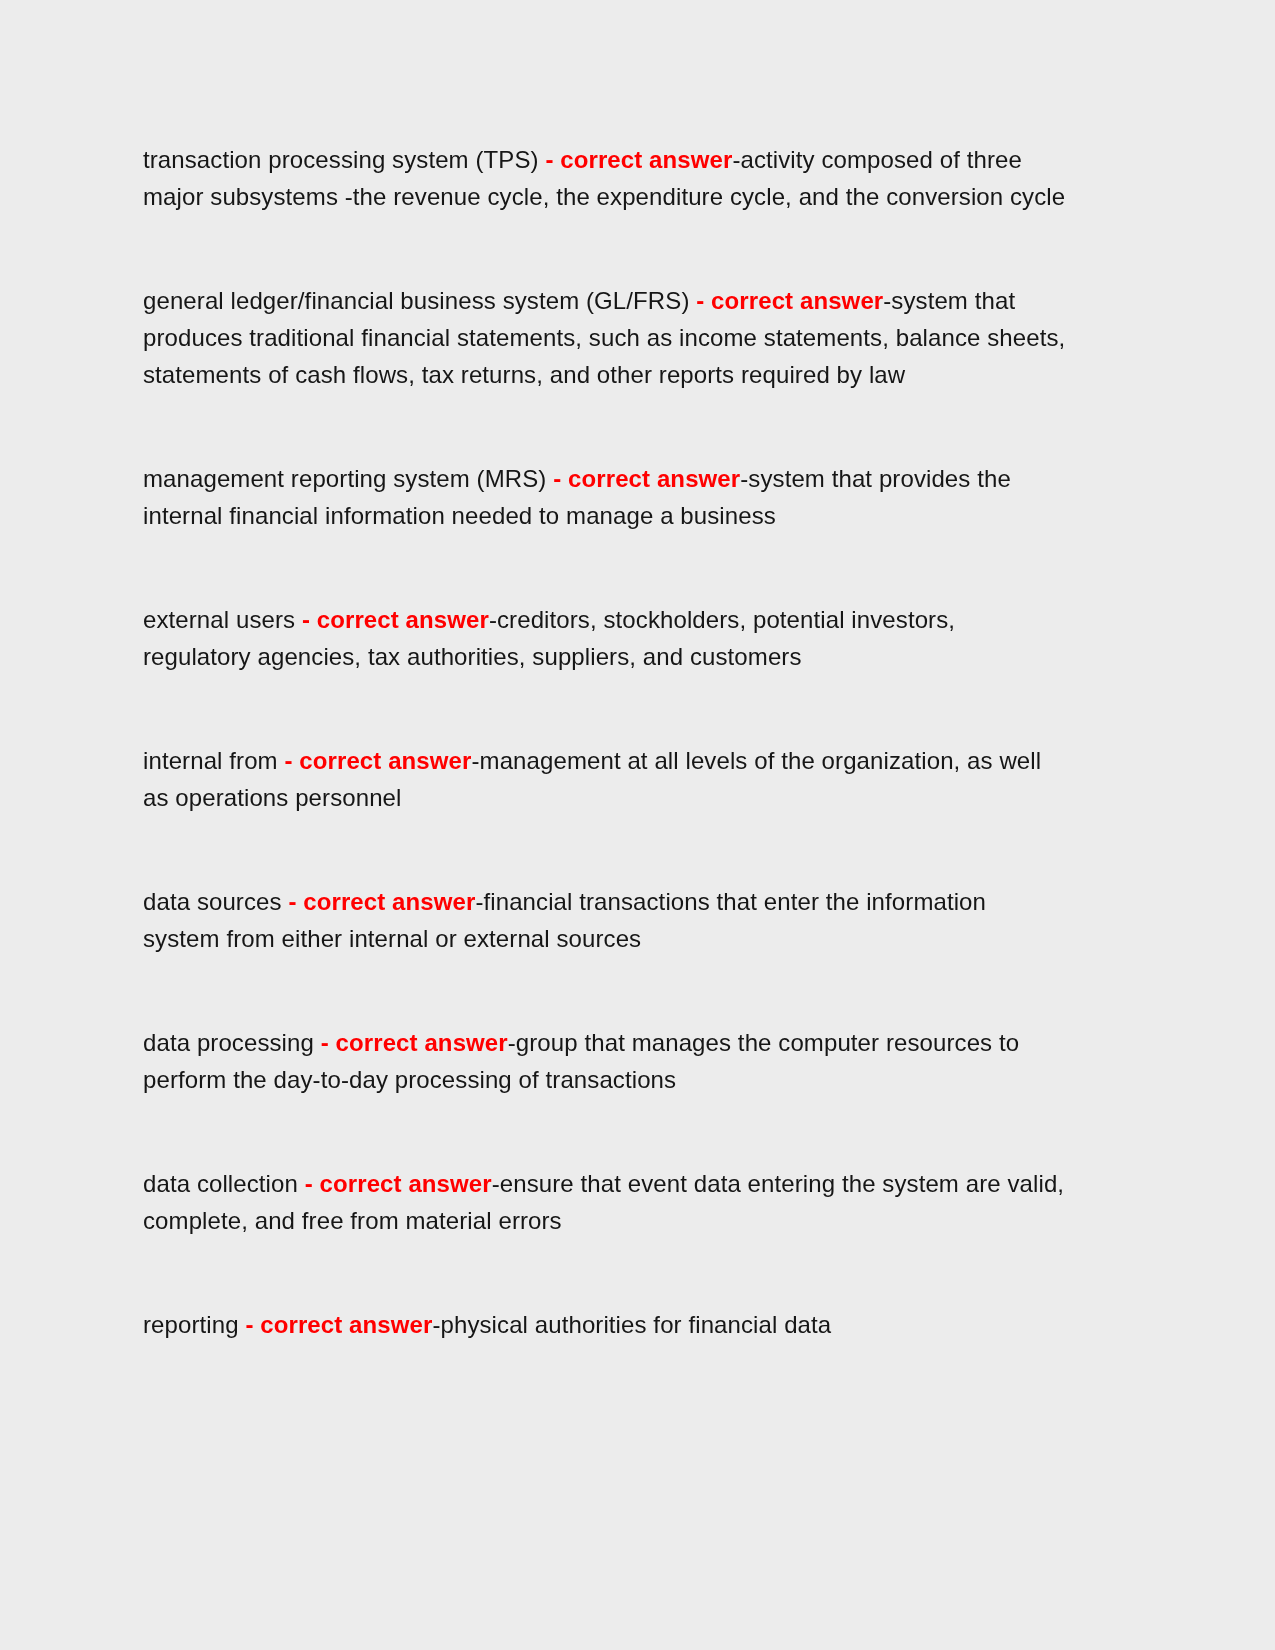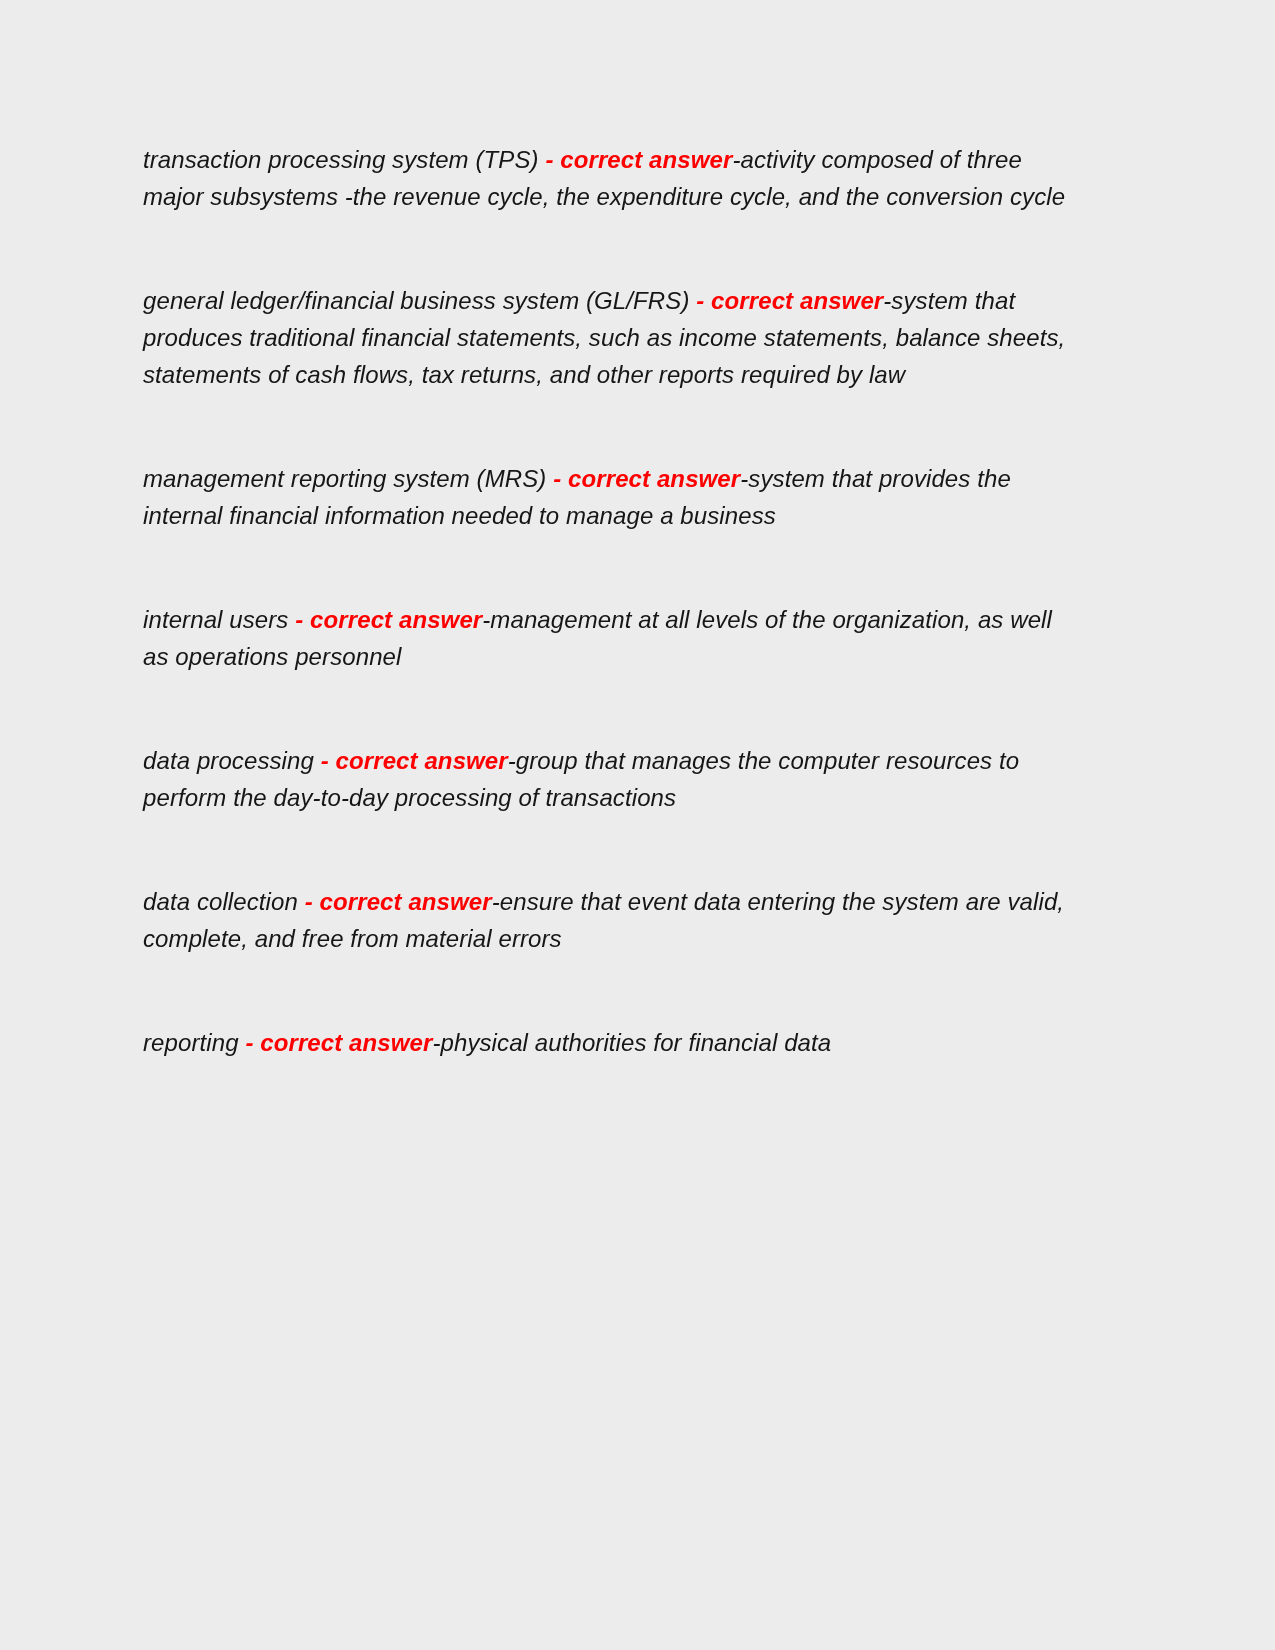--- a/index.html
+++ b/index.html
@@ -11,21 +11,20 @@
     height: 1650px;
     background: #ececec;
     font-family: "Liberation Sans", sans-serif;
     color: #161616;
     overflow: hidden;
   }
   .page-content {
     box-sizing: content-box;
     padding: 141px 143px 0 143px;
     width: 925px;
-    font-style: italic;
   }
   p.entry {
     margin: 0 0 67px 0;
     font-size: 24px;
     line-height: 37px;
     letter-spacing: 0.1px;
   }
   .marker {
     color: #ff0000;
     font-weight: bold;
@@ -35,23 +34,25 @@
 <body>
 
 <div class="page-content">
 
   <p class="entry"><span>transaction processing system (TPS) </span><span class="marker">- correct answer</span><span>-activity composed of three major subsystems -the revenue cycle, the expenditure cycle, and the conversion cycle</span></p>
 
   <p class="entry"><span>general ledger/financial business system (GL/FRS) </span><span class="marker">- correct answer</span><span>-system that produces traditional financial statements, such as income statements, balance sheets, statements of cash flows, tax returns, and other reports required by law</span></p>
 
   <p class="entry"><span>management reporting system (MRS) </span><span class="marker">- correct answer</span><span>-system that provides the internal financial information needed to manage a business</span></p>
 
+  <p class="entry"><span>external users </span><span class="marker">- correct answer</span><span>-creditors, stockholders, potential investors, regulatory agencies, tax authorities, suppliers, and customers</span></p>
 
-  <p class="entry"><span>internal users </span><span class="marker">- correct answer</span><span>-management at all levels of the organization, as well as operations personnel</span></p>
+  <p class="entry"><span>internal from </span><span class="marker">- correct answer</span><span>-management at all levels of the organization, as well as operations personnel</span></p>
 
+  <p class="entry"><span>data sources </span><span class="marker">- correct answer</span><span>-financial transactions that enter the information system from either internal or external sources</span></p>
 
   <p class="entry"><span>data processing </span><span class="marker">- correct answer</span><span>-group that manages the computer resources to perform the day-to-day processing of transactions</span></p>
 
   <p class="entry"><span>data collection </span><span class="marker">- correct answer</span><span>-ensure that event data entering the system are valid, complete, and free from material errors</span></p>
 
   <p class="entry"><span>reporting </span><span class="marker">- correct answer</span><span>-physical authorities for financial data</span></p>
 
 </div>
 
 </body></html>

